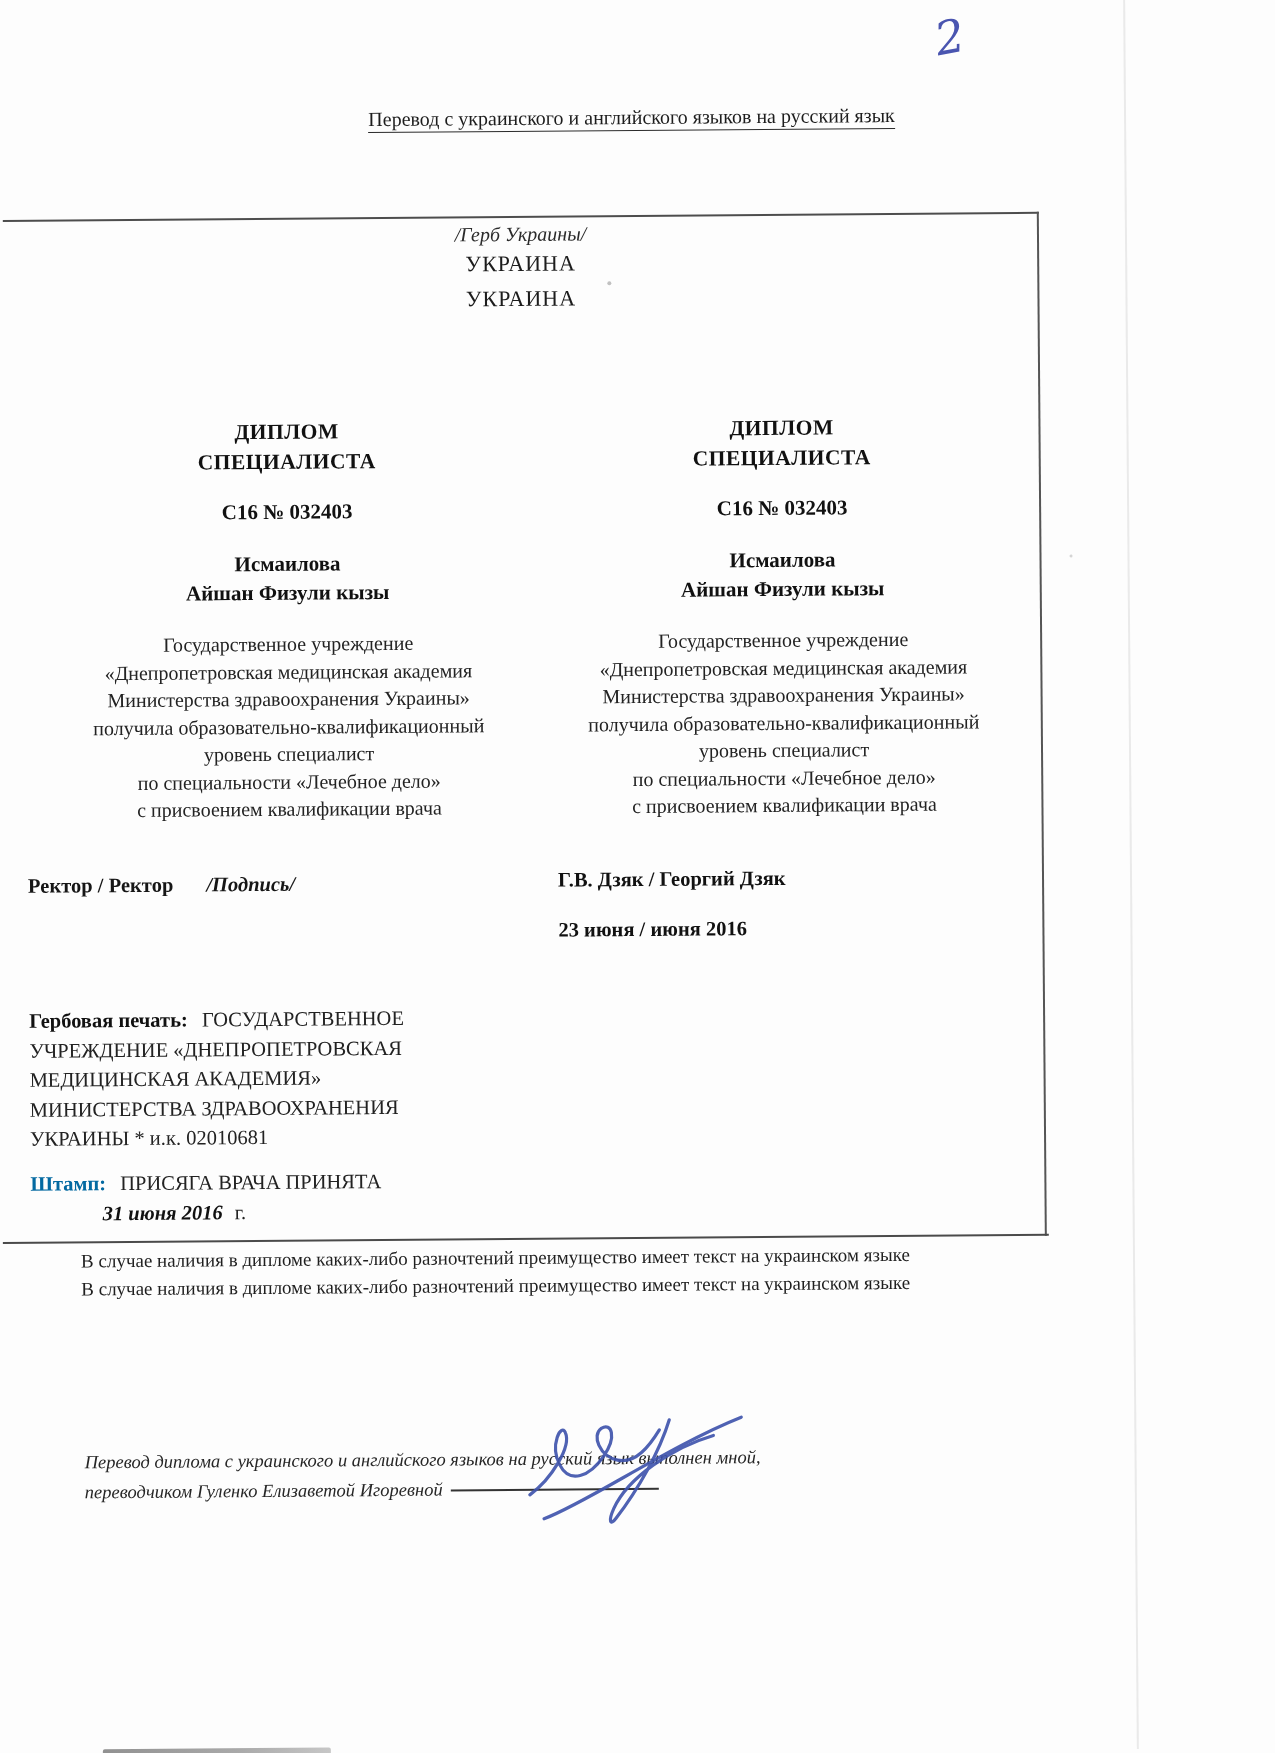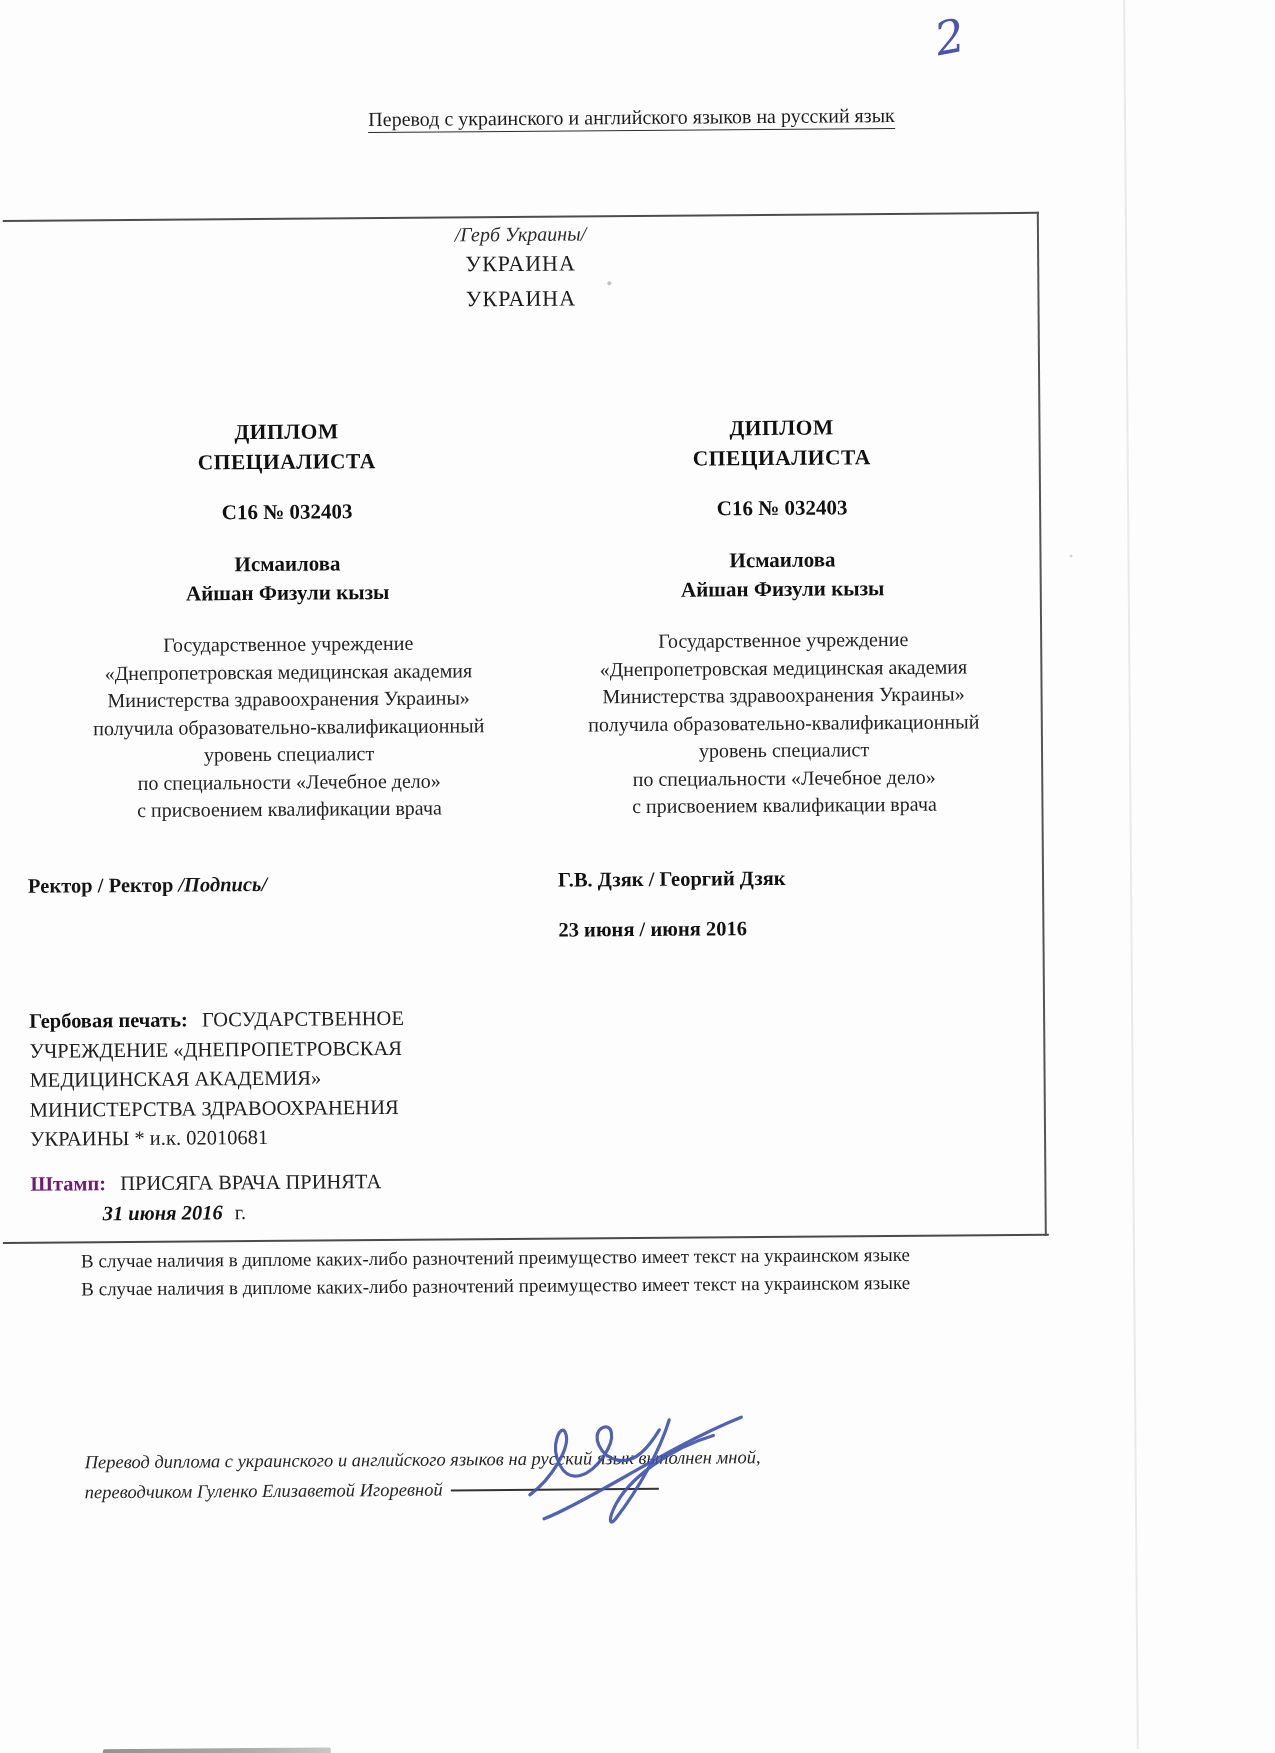--- a/index.html
+++ b/index.html
@@ -49,32 +49,32 @@
   .col-right{left:555px;top:414px;}
   .col .t{font-weight:bold;font-size:21.5px;line-height:30px;color:#111;letter-spacing:.5px;}
   .col .num{font-weight:bold;font-size:21px;margin-top:23px;color:#111;}
   .col .nm{font-weight:bold;font-size:21px;line-height:29px;color:#111;}
   .col .nm1{margin-top:25px;}
   .col .para{margin-top:23px;font-size:20px;line-height:27.5px;color:#232323;}
 
   
   .rector{left:28px;top:870px;font-size:20.5px;color:#161616;}
   .rector .b{font-weight:bold;}
-  .rector .i{font-weight:bold;font-style:italic;margin-left:0;}
+  .rector .i{font-weight:bold;font-style:italic;margin-left:28px;}
   .dean-name{left:558px;top:868px;font-size:20.5px;font-weight:bold;color:#111;}
   .date-line{left:558px;top:918px;font-size:20.5px;font-weight:bold;color:#111;}
 
   
   .seal{left:28px;top:1002px;width:480px;font-size:20.5px;line-height:29.5px;color:#222;}
   .seal .b{font-weight:bold;color:#111;}
   .seal .rest{margin-left:9px;}
 
   
   .stamp{left:28px;top:1168px;font-size:20.5px;color:#222;}
-  .stamp .b{font-weight:bold;color:#701a75;}
+  .stamp .b{font-weight:bold;color:#0369a1;}
   .stamp .rest{margin-left:9px;}
   .stamp-date{left:100px;top:1198px;font-size:20.5px;color:#222;}
   .stamp-date .bi{font-weight:bold;font-style:italic;color:#111;}
   .stamp-date .sfx{margin-left:7px;}
 
   
   .disc{left:78px;width:1000px;font-size:19px;color:#1f1f1f;}
   .disc.d1{top:1246px;}
   .disc.d2{top:1274px;}
 

